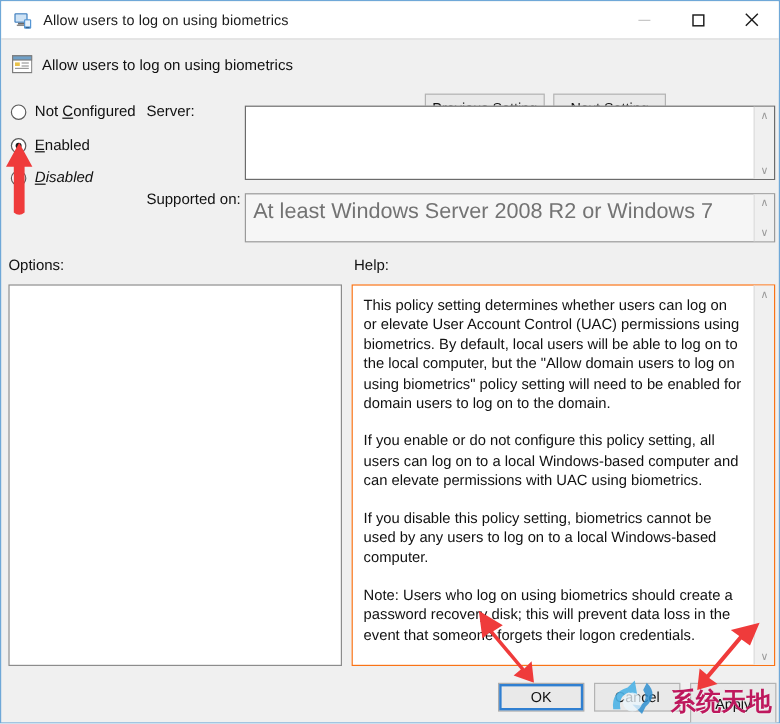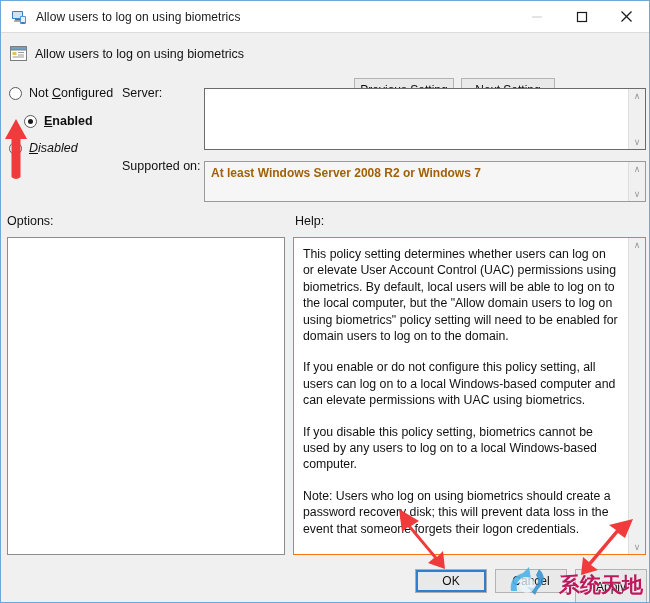--- a/index.html
+++ b/index.html
@@ -108,21 +108,21 @@
 
   
   .radio-row {
     position: absolute;
     display: flex;
     align-items: center;
     font-size: 12.5px;
     color: #111;
   }
   #radio-not-configured { left: 8px; top: 85px; }
-  #radio-enabled        { left: 23px; top: 113px; font-weight: bold; }
+  #radio-enabled        { left: 8px; top: 113px; }
   #radio-disabled       { left: 8px; top: 140px; font-style: italic; }
   .radio-dot {
     width: 13px; height: 13px;
     box-sizing: border-box;
     border: 1px solid #5a5a5a;
     border-radius: 50%;
     background: #fff;
     margin-right: 7px;
     position: relative;
     flex: 0 0 auto;
@@ -160,25 +160,24 @@
   }
   #supported-box {
     left: 203px; top: 160px;
     width: 442px; height: 41px;
     border: 1px solid #9a9a9a;
     background: #f6f6f6;
   }
   .tb-text {
     flex: 1 1 auto;
     padding: 4px 6px;
-    font-size: 12px;
-    color: #a16207;
+    font-size: 18px;
+    color: #737373;
     overflow: hidden;
     white-space: nowrap;
-    font-weight: bold;
   }
   .vscroll {
     width: 16px;
     background: #f0f0f0;
     border-left: 1px solid #dedede;
     display: flex;
     flex-direction: column;
     justify-content: space-between;
     align-items: center;
     flex: 0 0 auto;

